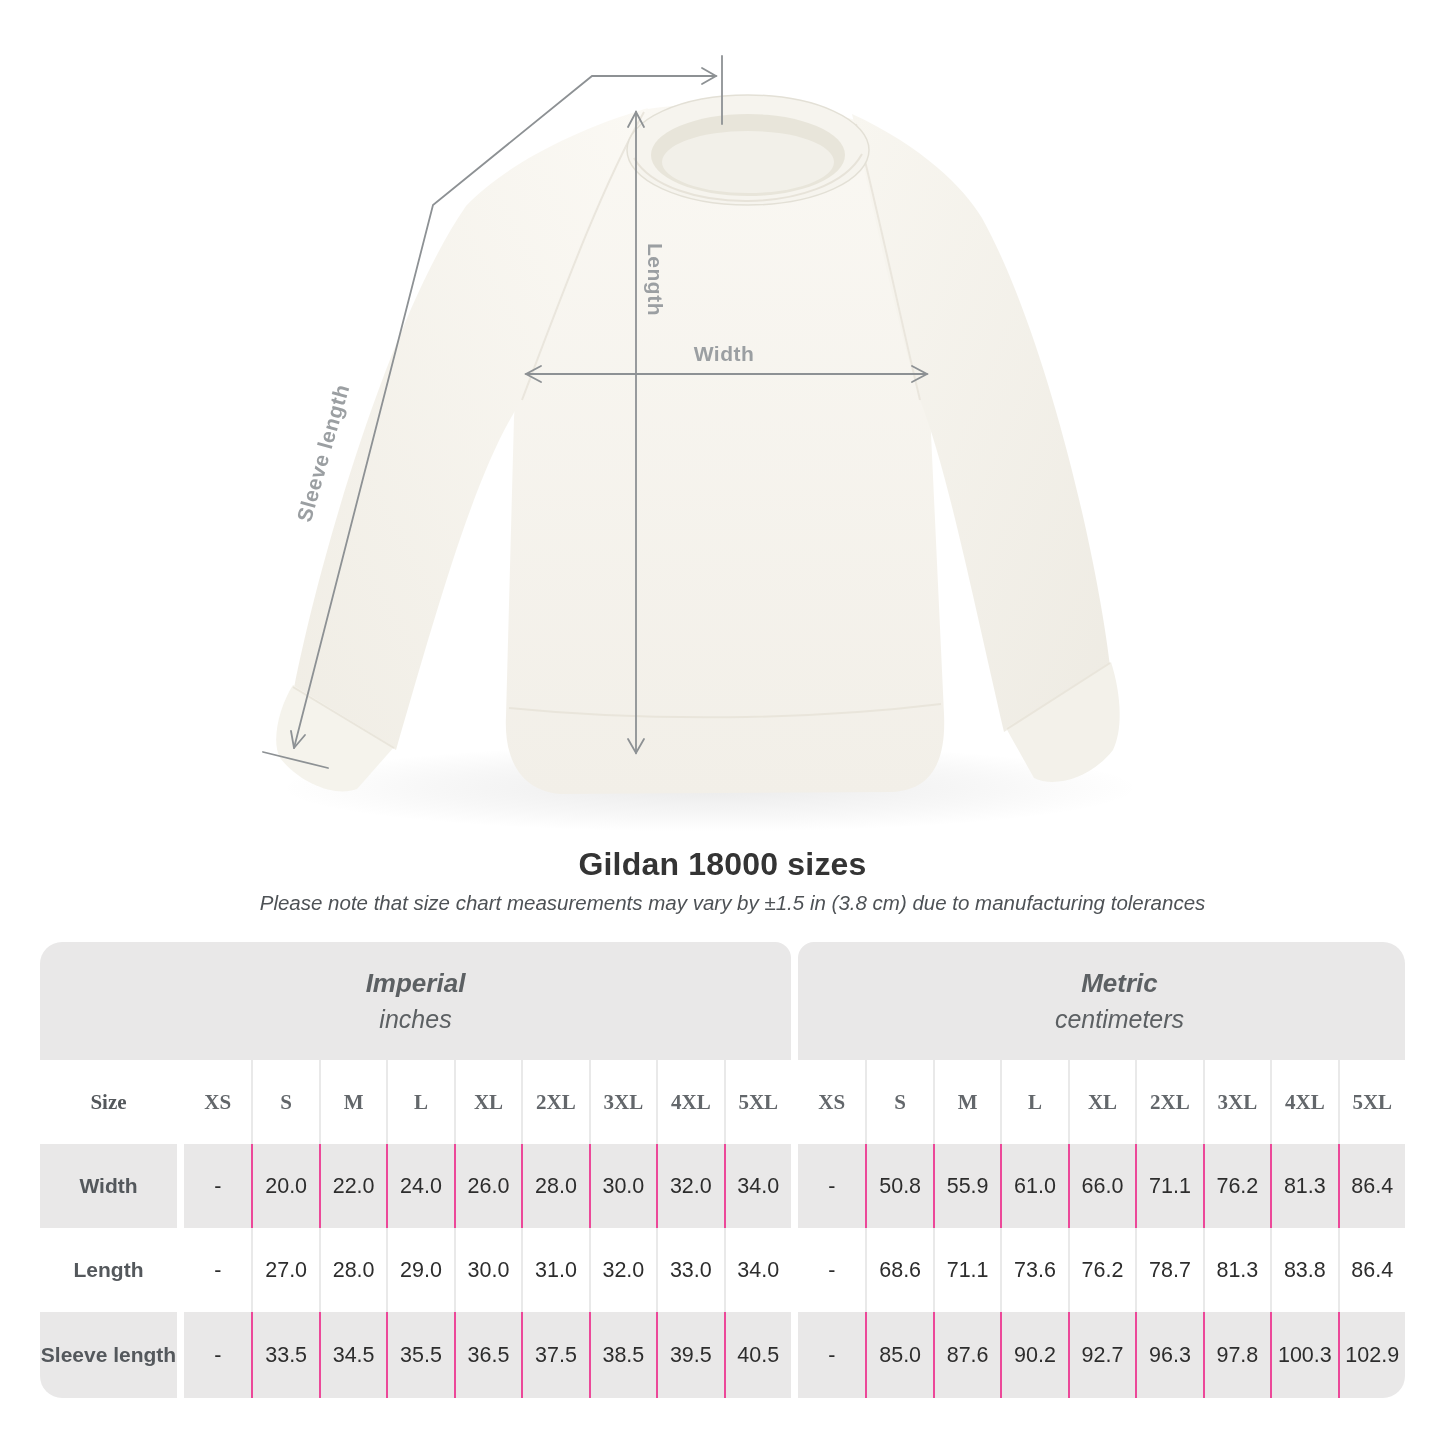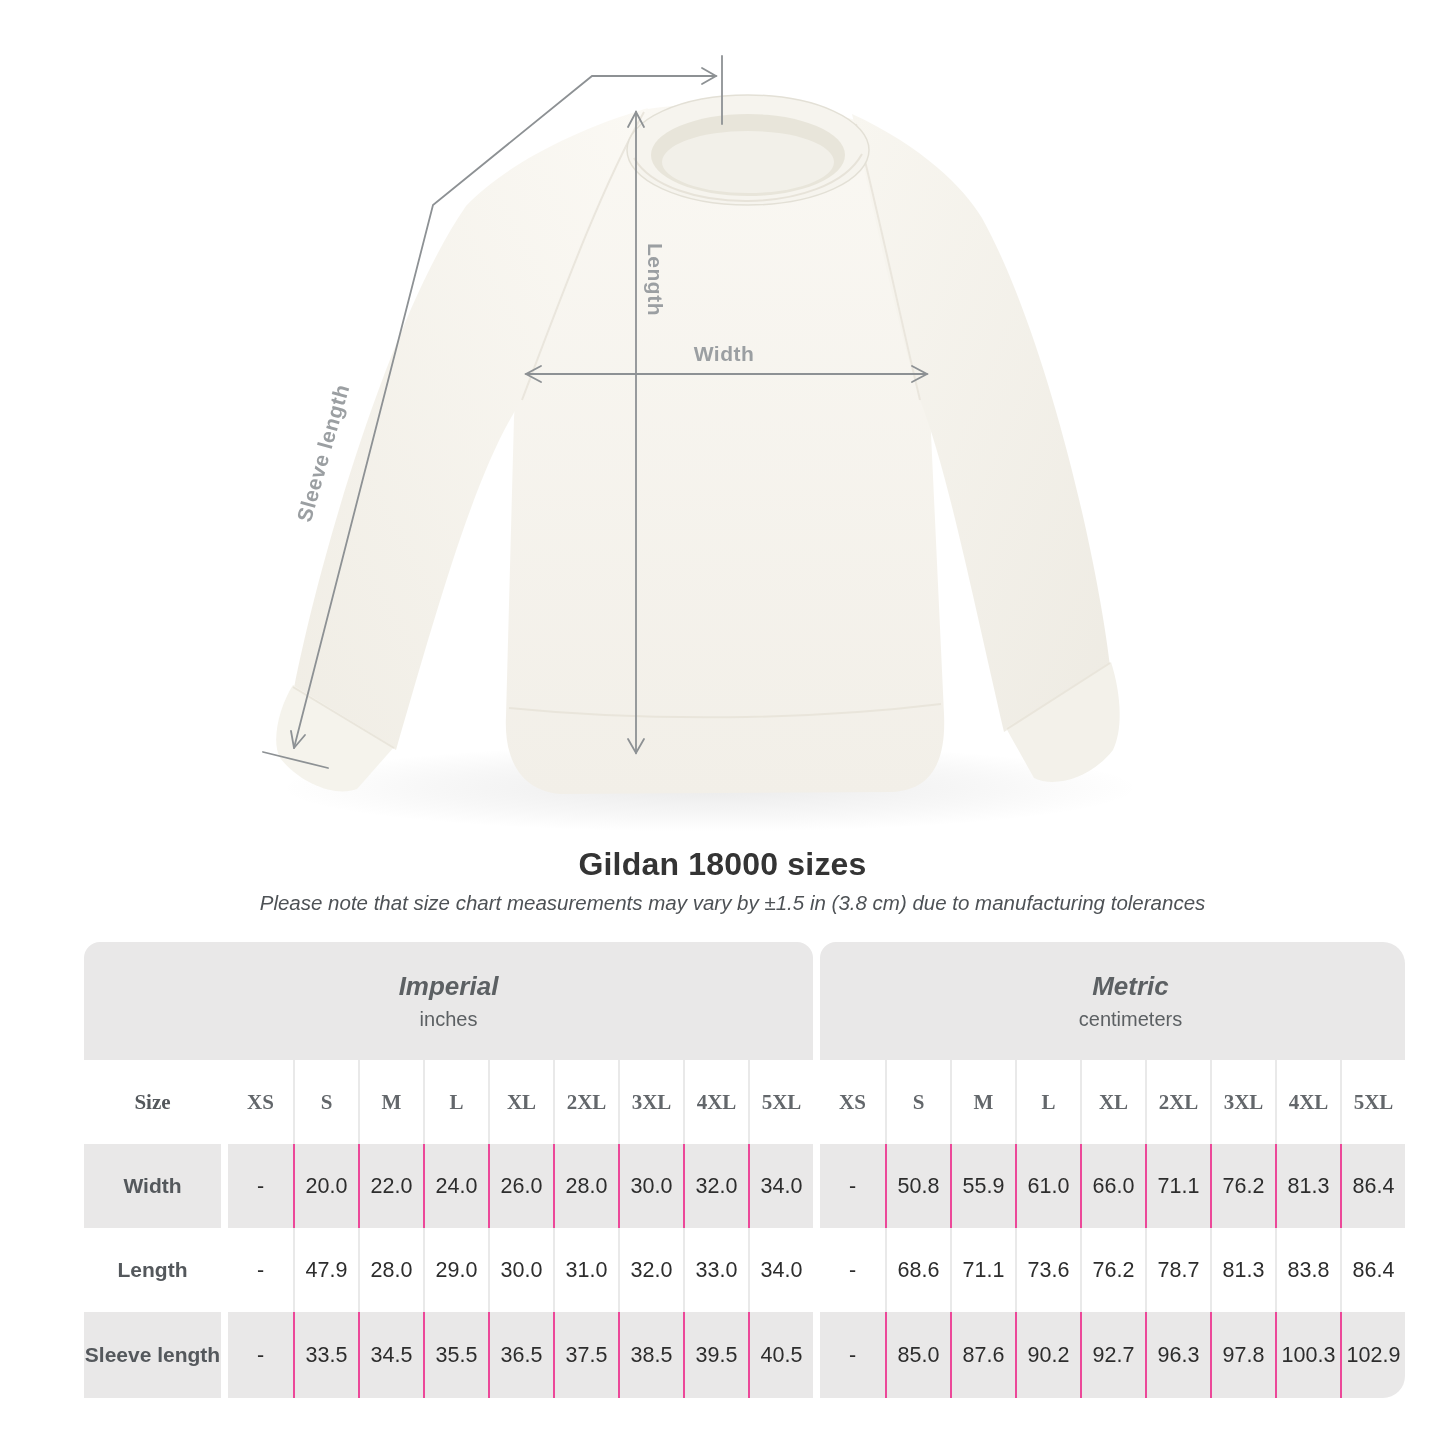--- a/index.html
+++ b/index.html
@@ -7,31 +7,31 @@
   .figure{position:relative;width:1445px;height:838px;}
   .figure svg{display:block;}
 
   .page-title{margin:6px 0 0 0;text-align:center;font-size:32px;line-height:40px;
     font-weight:700;color:#343434;letter-spacing:.2px;}
   .tolerance-note{margin:6px 0 0 0;text-align:center;font-style:italic;
     font-size:20.5px;line-height:26px;color:#4e5256;padding-left:20px;}
 
   .size-table{margin:26px 40px 0 40px;width:1365px;border-radius:22px;
     overflow:hidden;background:#ffffff;}
-  .t-row{display:grid;grid-template-columns:137px 7px repeat(9,1fr) 7px repeat(9,1fr);margin-left:44px;}
+  .t-row{display:grid;grid-template-columns:137px 7px repeat(9,1fr) 7px repeat(9,1fr);}
   .cell{display:flex;align-items:center;justify-content:center;}
 
   
   .band-row{height:118px;background:#ffffff;}
   .band-seg{background:#e9e8e8;display:flex;flex-direction:column;align-items:center;
     justify-content:center;gap:6px;border-radius:16px 16px 0 0;}
   .band-imperial{grid-column:1 / span 11;}
   .band-metric{grid-column:13 / span 9;padding-left:36px;}
   .band-name{font-size:26px;font-weight:700;font-style:italic;color:#5c6063;}
-  .band-unit{font-size:20px;color:#5c6063;}
+  .band-unit{font-size:25px;font-style:italic;color:#5c6063;}
 
   
   .header-row{height:84px;font-family:Liberation Serif, serif;}
   .data-row{height:84px;}
   .data-row.last{height:86px;}
   .row-white .cell{background:#ffffff;}
   .row-gray  .cell{background:#e9e8e8;}
   .row-gray  .spacer{background:#ffffff;}
   .row-white .dcell{border-left:2px solid #e9e9e9;}
   .row-gray  .dcell{border-left:2px solid #ec4899;}
@@ -187,21 +187,21 @@
           <div class="cell dcell">66.0</div>
           <div class="cell dcell">71.1</div>
           <div class="cell dcell">76.2</div>
           <div class="cell dcell">81.3</div>
           <div class="cell dcell">86.4</div>
         </div>
         <div class="t-row row-white data-row">
           <div class="cell label-cell">Length</div>
           <div class="cell spacer"></div>
           <div class="cell dcell first">-</div>
-          <div class="cell dcell">47.9</div>
+          <div class="cell dcell">27.0</div>
           <div class="cell dcell">28.0</div>
           <div class="cell dcell">29.0</div>
           <div class="cell dcell">30.0</div>
           <div class="cell dcell">31.0</div>
           <div class="cell dcell">32.0</div>
           <div class="cell dcell">33.0</div>
           <div class="cell dcell">34.0</div>
           <div class="cell spacer"></div>
           <div class="cell dcell first">-</div>
           <div class="cell dcell">68.6</div>

